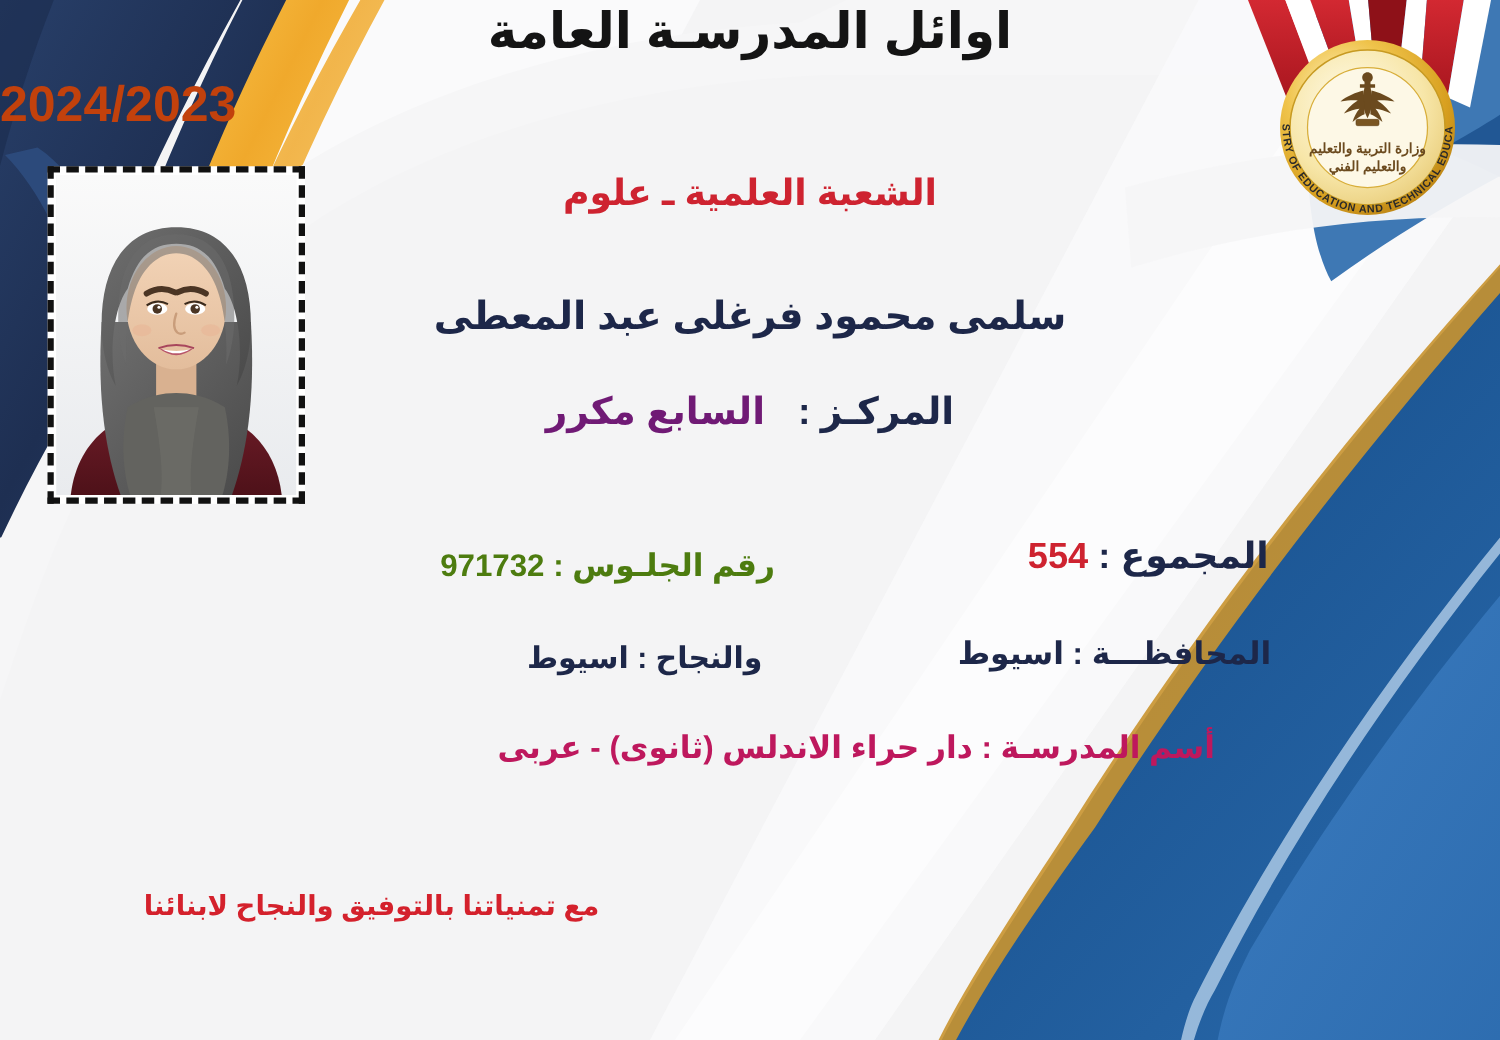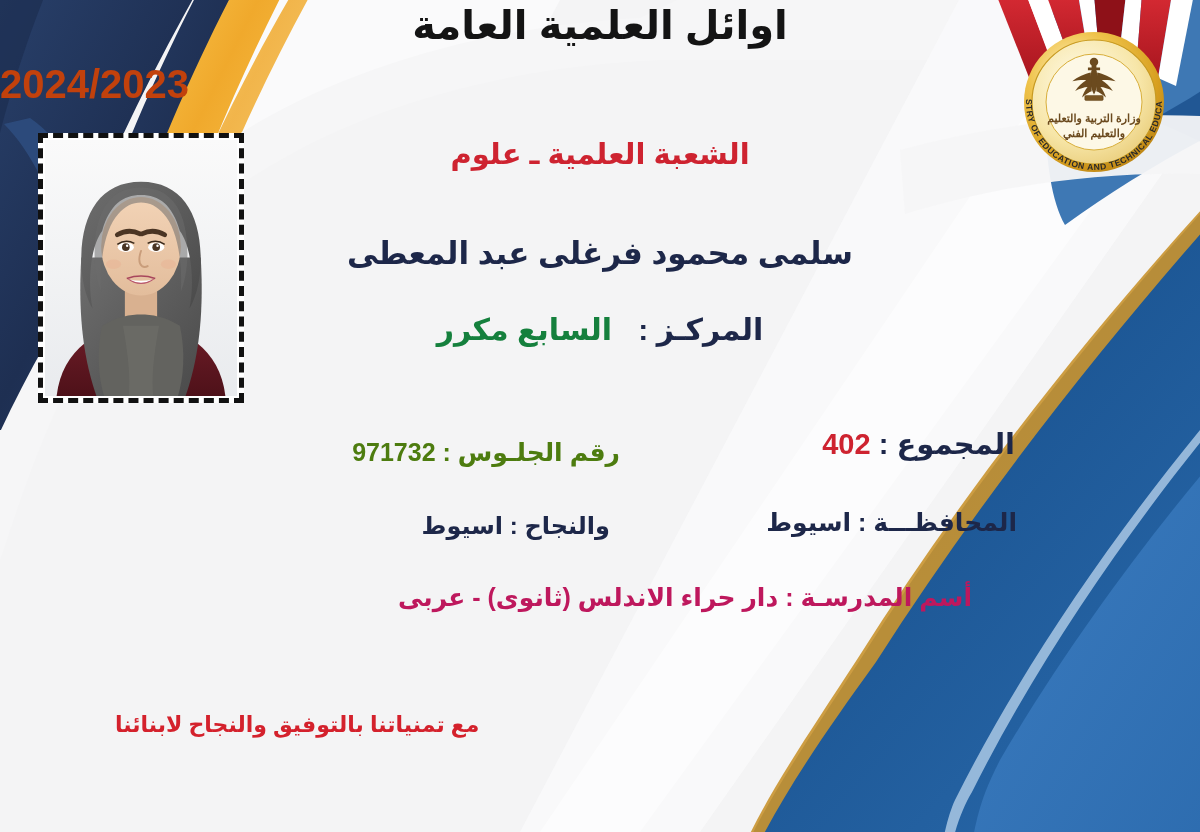--- a/index.html
+++ b/index.html
@@ -58,21 +58,21 @@
   }
   #student-name{
     left:0;right:0;top:235px;text-align:center;
     font-size:31px;font-weight:bold;color:#1D2749;
   }
   #rank-row{
     left:0;right:0;top:312px;text-align:center;
     font-size:30px;font-weight:bold;
   }
   #rank-row .lbl{color:#1D2749;}
-  #rank-row .val{color:#15803d;margin-inline-start:18px;}
+  #rank-row .val{color:#701a75;margin-inline-start:18px;}
 
   #total-row{
     right:185px;top:427px;
     font-size:29px;font-weight:bold;
   }
   #total-row .lbl{color:#1D2749;}
   #total-row .val{color:#CE2330;margin-inline-start:14px;direction:ltr;display:inline-block;}
 
   #seat-row{
     right:580px;top:438px;
@@ -283,36 +283,36 @@
         <path d="M 88 146 q 15 12 30 0 q -15 6 -30 0 Z" fill="#B8566A"></path>
         <path d="M 91 147 q 12 7 24 0 q -12 3 -24 0 Z" fill="#FFFFFF"></path>
         <path d="M 88 146 q 15 -5 30 0" stroke="#A8465C" stroke-width="1.6" fill="none"></path>
 
         <ellipse cx="74" cy="131" rx="8" ry="5" fill="#E8B193" opacity="0.45"></ellipse>
         <ellipse cx="132" cy="131" rx="8" ry="5" fill="#E8B193" opacity="0.45"></ellipse>
       </svg>
     </div>
   </div>
 
-  <div class="txt" id="title-main">اوائل العلمية العامة</div>
+  <div class="txt" id="title-main">اوائل المدرسـة العامة</div>
 
   <div class="txt" id="title-year">2024/2023</div>
 
   <div class="txt" id="subtitle">الشعبة العلمية ـ علوم</div>
 
   <div class="txt" id="student-name">سلمى محمود فرغلى عبد المعطى</div>
 
   <div class="txt" id="rank-row">
     <span class="lbl">المركـز  :</span>
     <span class="val">السابع مكرر</span>
   </div>
 
   <div class="txt" id="total-row">
     <span class="lbl">المجموع  :</span>
-    <span class="val">402</span>
+    <span class="val">554</span>
   </div>
 
   <div class="txt" id="seat-row">
     <span class="lbl">رقم الجلـوس :</span>
     <span class="val">971732</span>
   </div>
 
   <div class="txt" id="gov-row">
     <span class="lbl">المحافظـــة :</span>
     <span class="val">اسيوط</span>

